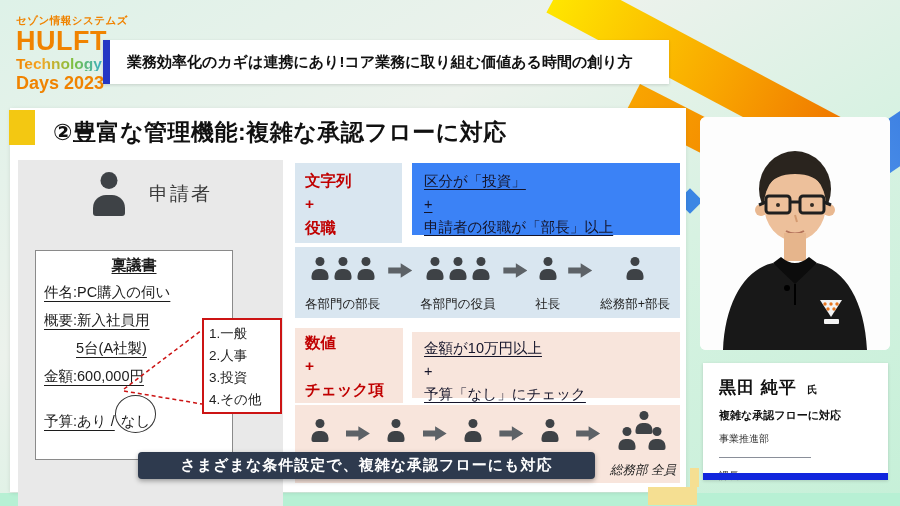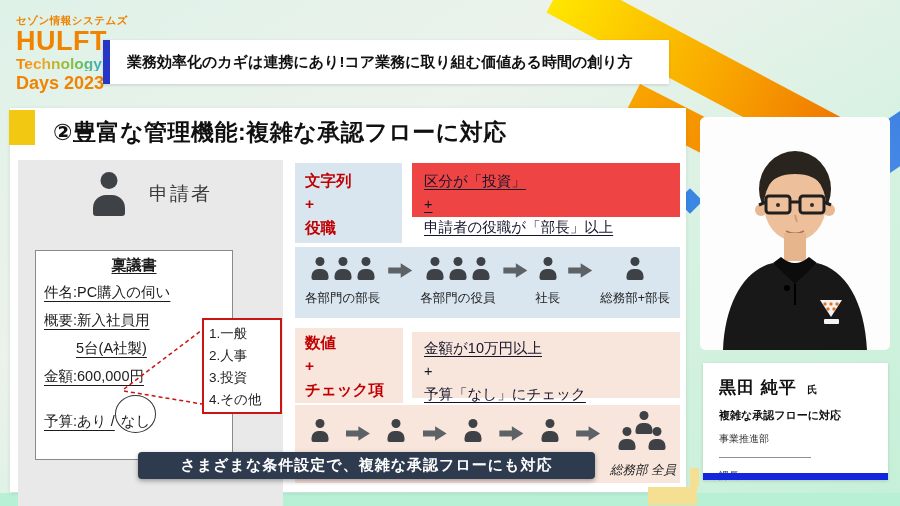--- a/index.html
+++ b/index.html
@@ -61,32 +61,32 @@
   .options-box{position:absolute;left:184px;top:158px;width:80px;height:96px;background:#fff;
       border:2px solid #cc1414;box-sizing:border-box;padding:3px 0 0 5px;font-size:13.5px;color:#222;
       line-height:1.62;z-index:3;white-space:nowrap;}
   .connector-svg{position:absolute;left:0;top:0;width:265px;height:323px;pointer-events:none;z-index:2;}
   
   .cond-label{position:absolute;box-sizing:border-box;color:#c00000;font-weight:bold;
       font-size:15.5px;line-height:1.5;}
   .cond1-label{left:285px;top:55px;width:107px;height:80px;background:#d9e6f0;padding:6px 0 0 10px;}
   .cond2-label{left:285px;top:220px;width:108px;height:75px;background:#f8e5dc;padding:3px 8px 0 10px;}
   .cond-rule{position:absolute;box-sizing:border-box;font-size:14.5px;color:#14142a;line-height:1.6;}
-  .cond1-rule{left:402px;top:55px;width:268px;height:54px;background:#ef4444;padding:7px 0 0 12px;}
+  .cond1-rule{left:402px;top:55px;width:268px;height:72px;background:#3b82f6;padding:7px 0 0 12px;}
   .cond2-rule{left:402px;top:224px;width:268px;height:66px;background:#f8e5dc;padding:5px 0 0 12px;}
   .cond-rule .u{text-decoration:underline;text-underline-offset:3px;}
   
   .flow{position:absolute;box-sizing:border-box;display:flex;align-items:flex-start;}
   .flow1{left:285px;top:139px;width:385px;height:71px;background:#d9e6f0;
       padding:10px 10px 0 10px;justify-content:space-between;}
   .flow2{left:285px;top:297px;width:385px;height:78px;background:#f8e5dc;
       padding:14px 10px 0 14px;justify-content:space-between;}
   .step{display:flex;flex-direction:column;align-items:center;}
   .step-icons{display:flex;gap:2px;}
-  .step-label{font-size:12.5px;color:#222;margin-top:10px;white-space:nowrap;}
+  .step-label{font-size:12.5px;color:#222;margin-top:16px;white-space:nowrap;}
   .arrow{width:24px;height:17px;background:#5d6267;margin-top:5px;
       clip-path:polygon(0 32%,52% 32%,52% 8%,100% 50%,52% 92%,52% 68%,0 68%);}
   .flow2 .arrow{margin-top:6px;}
   .group-tri{position:relative;width:54px;height:42px;margin-top:-8px;}
   .group-tri .p1{position:absolute;left:17px;top:0;}
   .group-tri .p2{position:absolute;left:0;top:16px;}
   .group-tri .p3{position:absolute;left:30px;top:16px;}
   .flow2-label{position:absolute;right:4px;top:57px;font-size:12.5px;color:#222;white-space:nowrap;font-style:italic;}
   
   .overlay-banner{position:absolute;left:128px;top:344px;width:457px;height:27px;background:#2e3a4e;

